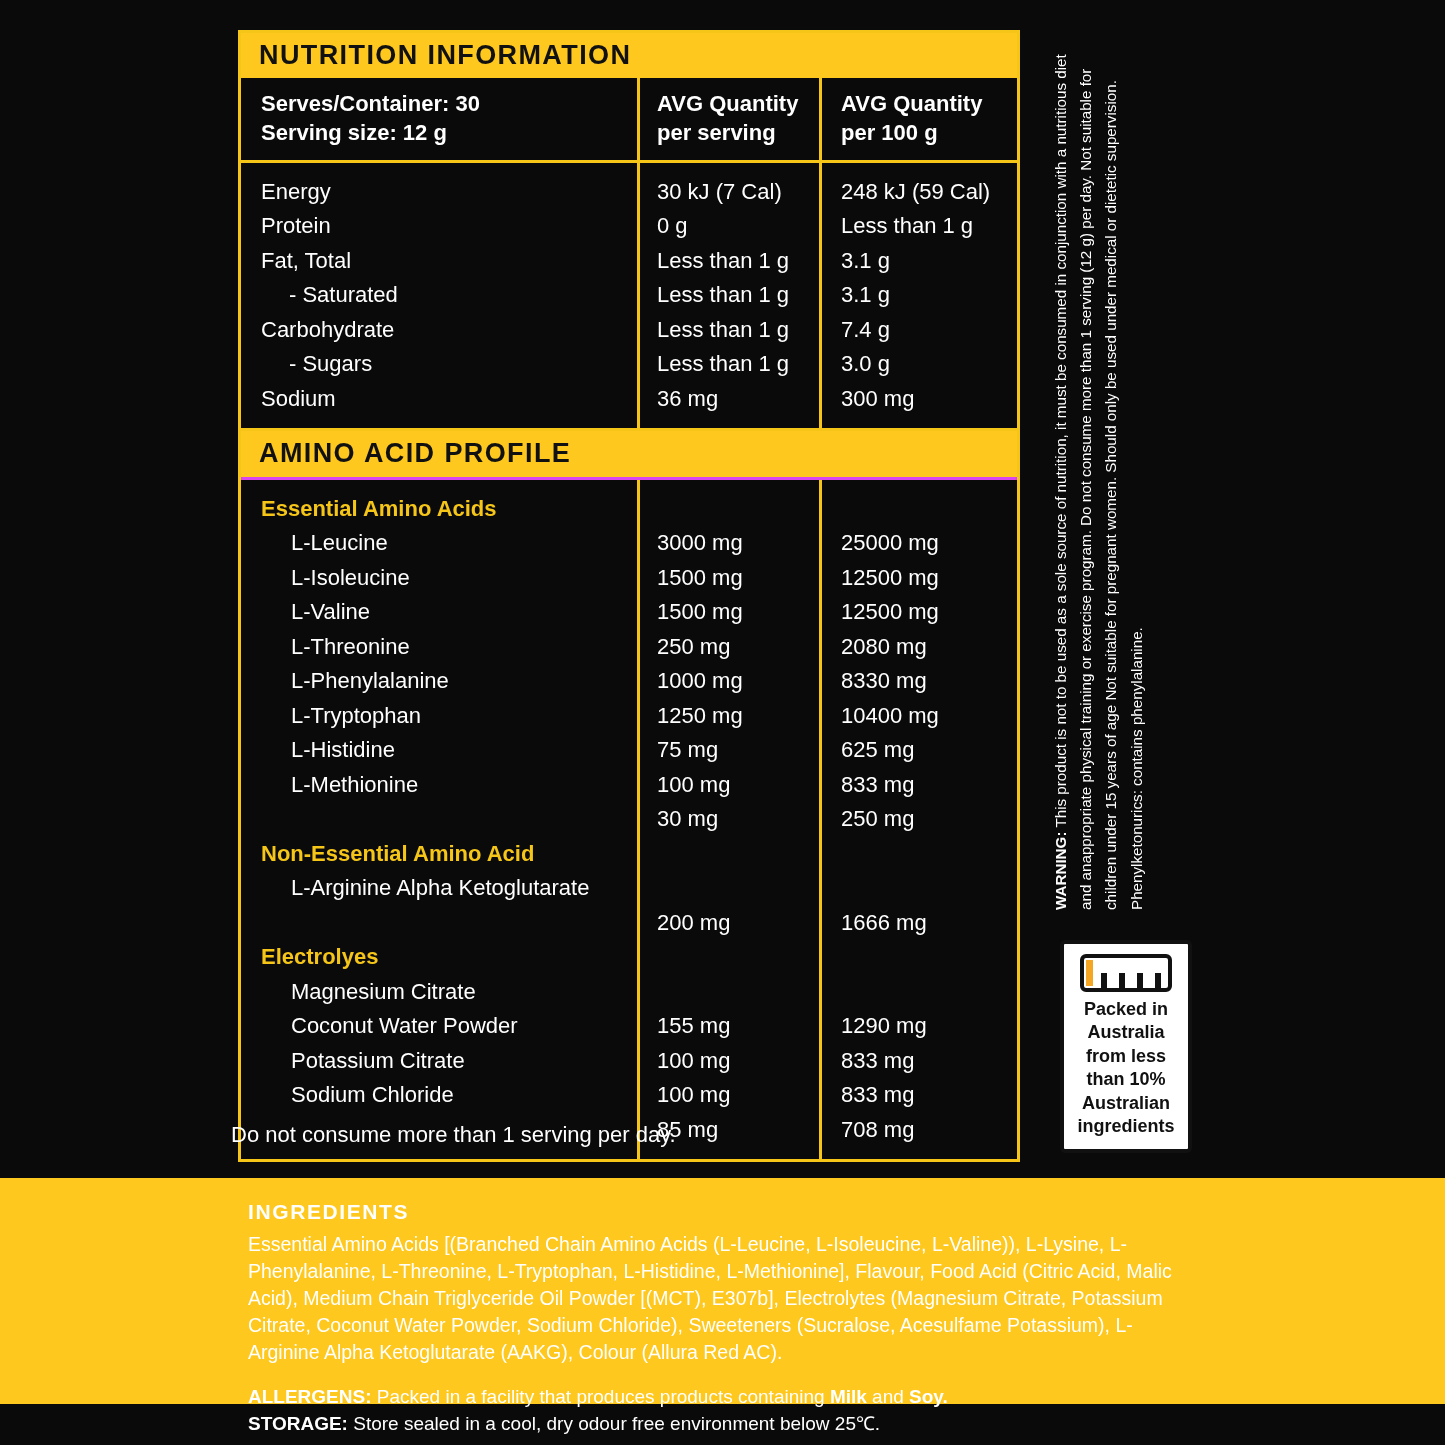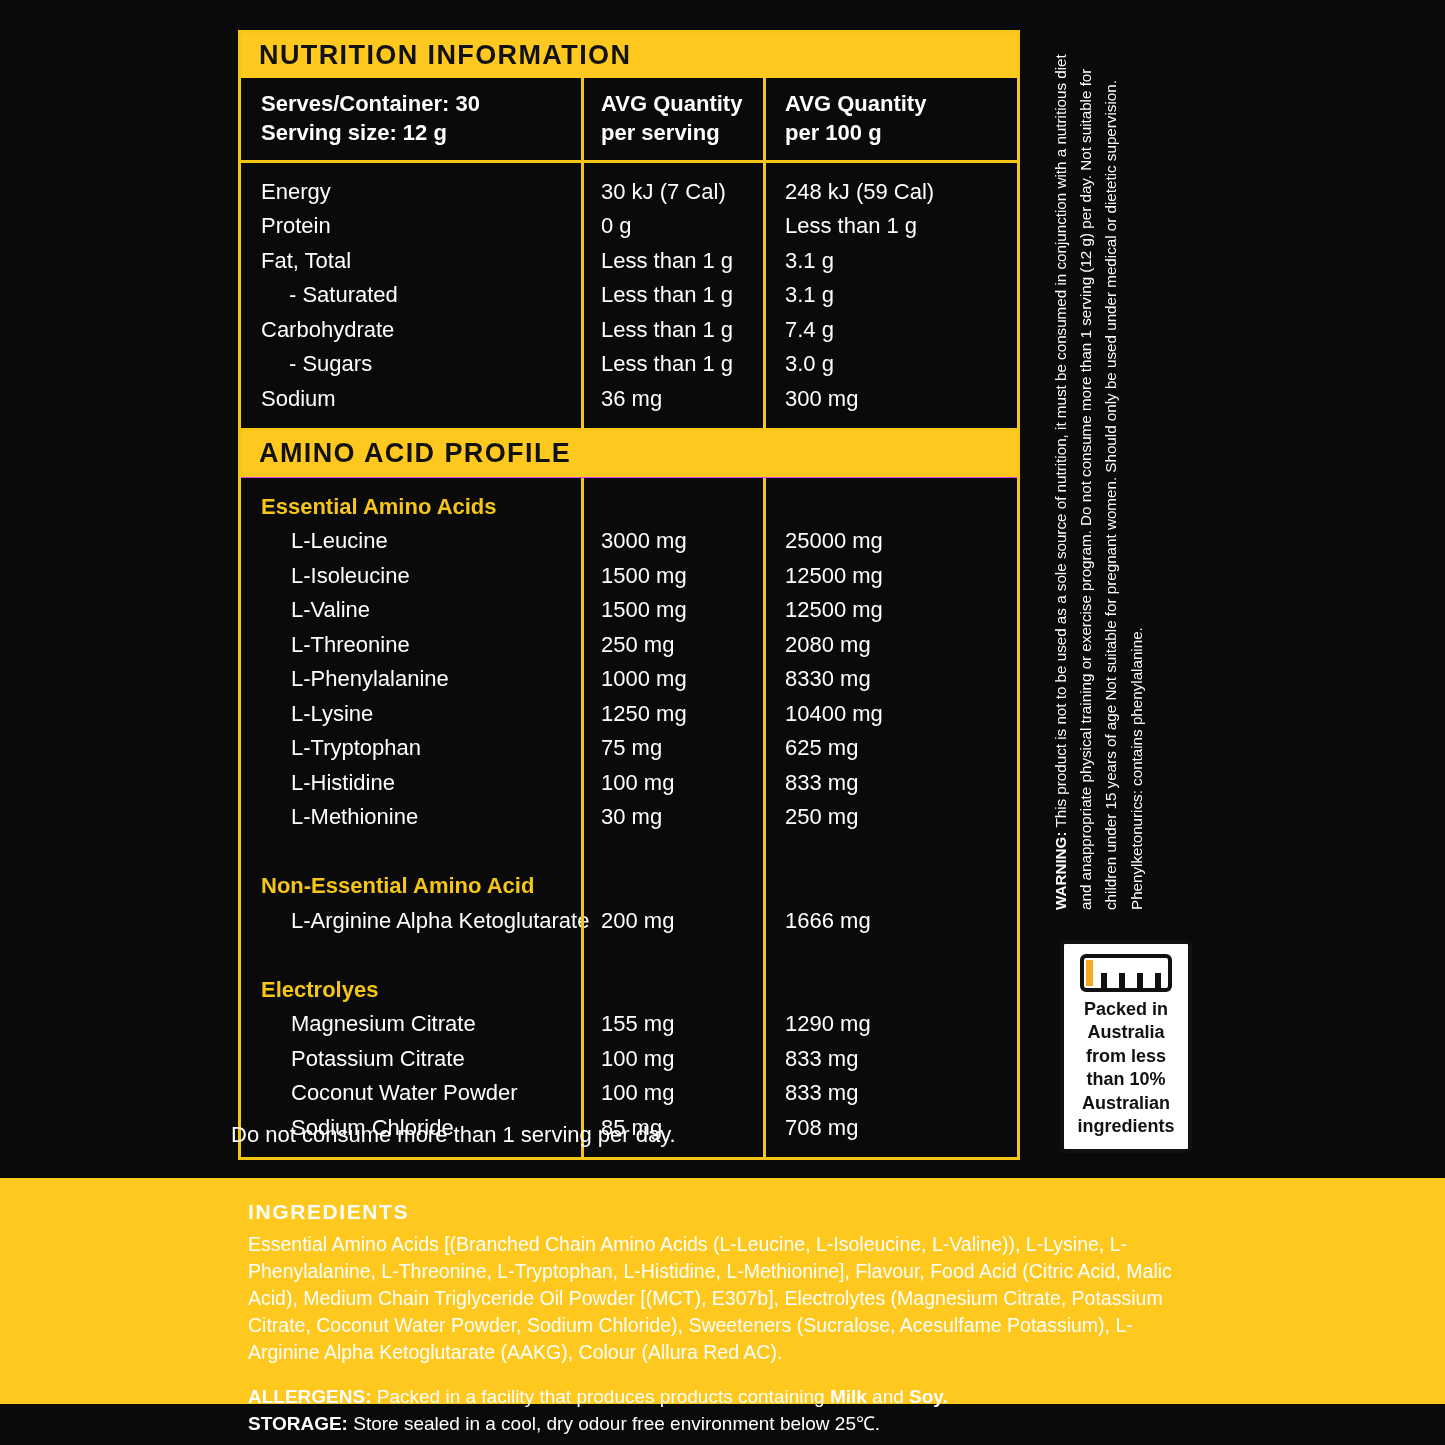--- a/index.html
+++ b/index.html
@@ -21,27 +21,27 @@
   }
   .band {
     background: #FFC81E;
     color: #111;
     font-weight: bold;
     letter-spacing: 1.4px;
     padding: 8px 18px 9px 18px;
     font-size: 27px;
     line-height: 1.05;
   }
-  .band.amino { border-top: 3px solid #F5C518; border-bottom: 1px solid #d946ef; }
+  .band.amino { border-top: 3px solid #F5C518; border-bottom: 3px solid #d946ef; }
 
   .row {
     display: flex;
     width: 100%;
   }
-  .c0 { width: 340px; padding-left: 20px; }
+  .c0 { width: 396px; padding-left: 20px; }
   .c1 { width: 182px; padding-left: 17px; border-left: 3px solid #F5C518; }
   .c2 { width: 198px; padding-left: 19px; border-left: 3px solid #F5C518; }
 
   .hdr-row { border-bottom: 3px solid #F5C518; }
   .hdr-row .c0, .hdr-row .c1, .hdr-row .c2 {
     padding-top: 12px; padding-bottom: 13px;
     color: #fff; font-size: 22px; font-weight: bold; line-height: 1.28;
   }
 
   .body-rows .c0, .body-rows .c1, .body-rows .c2 {
@@ -223,32 +223,31 @@
 
     <div class="row body-rows">
       <div class="c0">
         <ul class="datalist" id="amino-names">
             <li class="grouphead">Essential Amino Acids</li>
             <li class="indent">L-Leucine</li>
             <li class="indent">L-Isoleucine</li>
             <li class="indent">L-Valine</li>
             <li class="indent">L-Threonine</li>
             <li class="indent">L-Phenylalanine</li>
-            <li class="indent">L-Lysine</li>
             <li class="indent">L-Tryptophan</li>
             <li class="indent">L-Histidine</li>
             <li class="indent">L-Methionine</li>
             <li class="blank">&nbsp;</li>
             <li class="grouphead">Non-Essential Amino Acid</li>
             <li class="indent">L-Arginine Alpha Ketoglutarate</li>
             <li class="blank">&nbsp;</li>
             <li class="grouphead">Electrolyes</li>
             <li class="indent">Magnesium Citrate</li>
+            <li class="indent">Coconut Water Powder</li>
             <li class="indent">Potassium Citrate</li>
-            <li class="indent">Coconut Water Powder</li>
             <li class="indent">Sodium Chloride</li>
           </ul>
       </div>
       <div class="c1">
         <ul class="datalist" id="amino-serv">
             <li class="blank">&nbsp;</li>
             <li>3000 mg</li>
             <li>1500 mg</li>
             <li>1500 mg</li>
             <li>250 mg</li>

